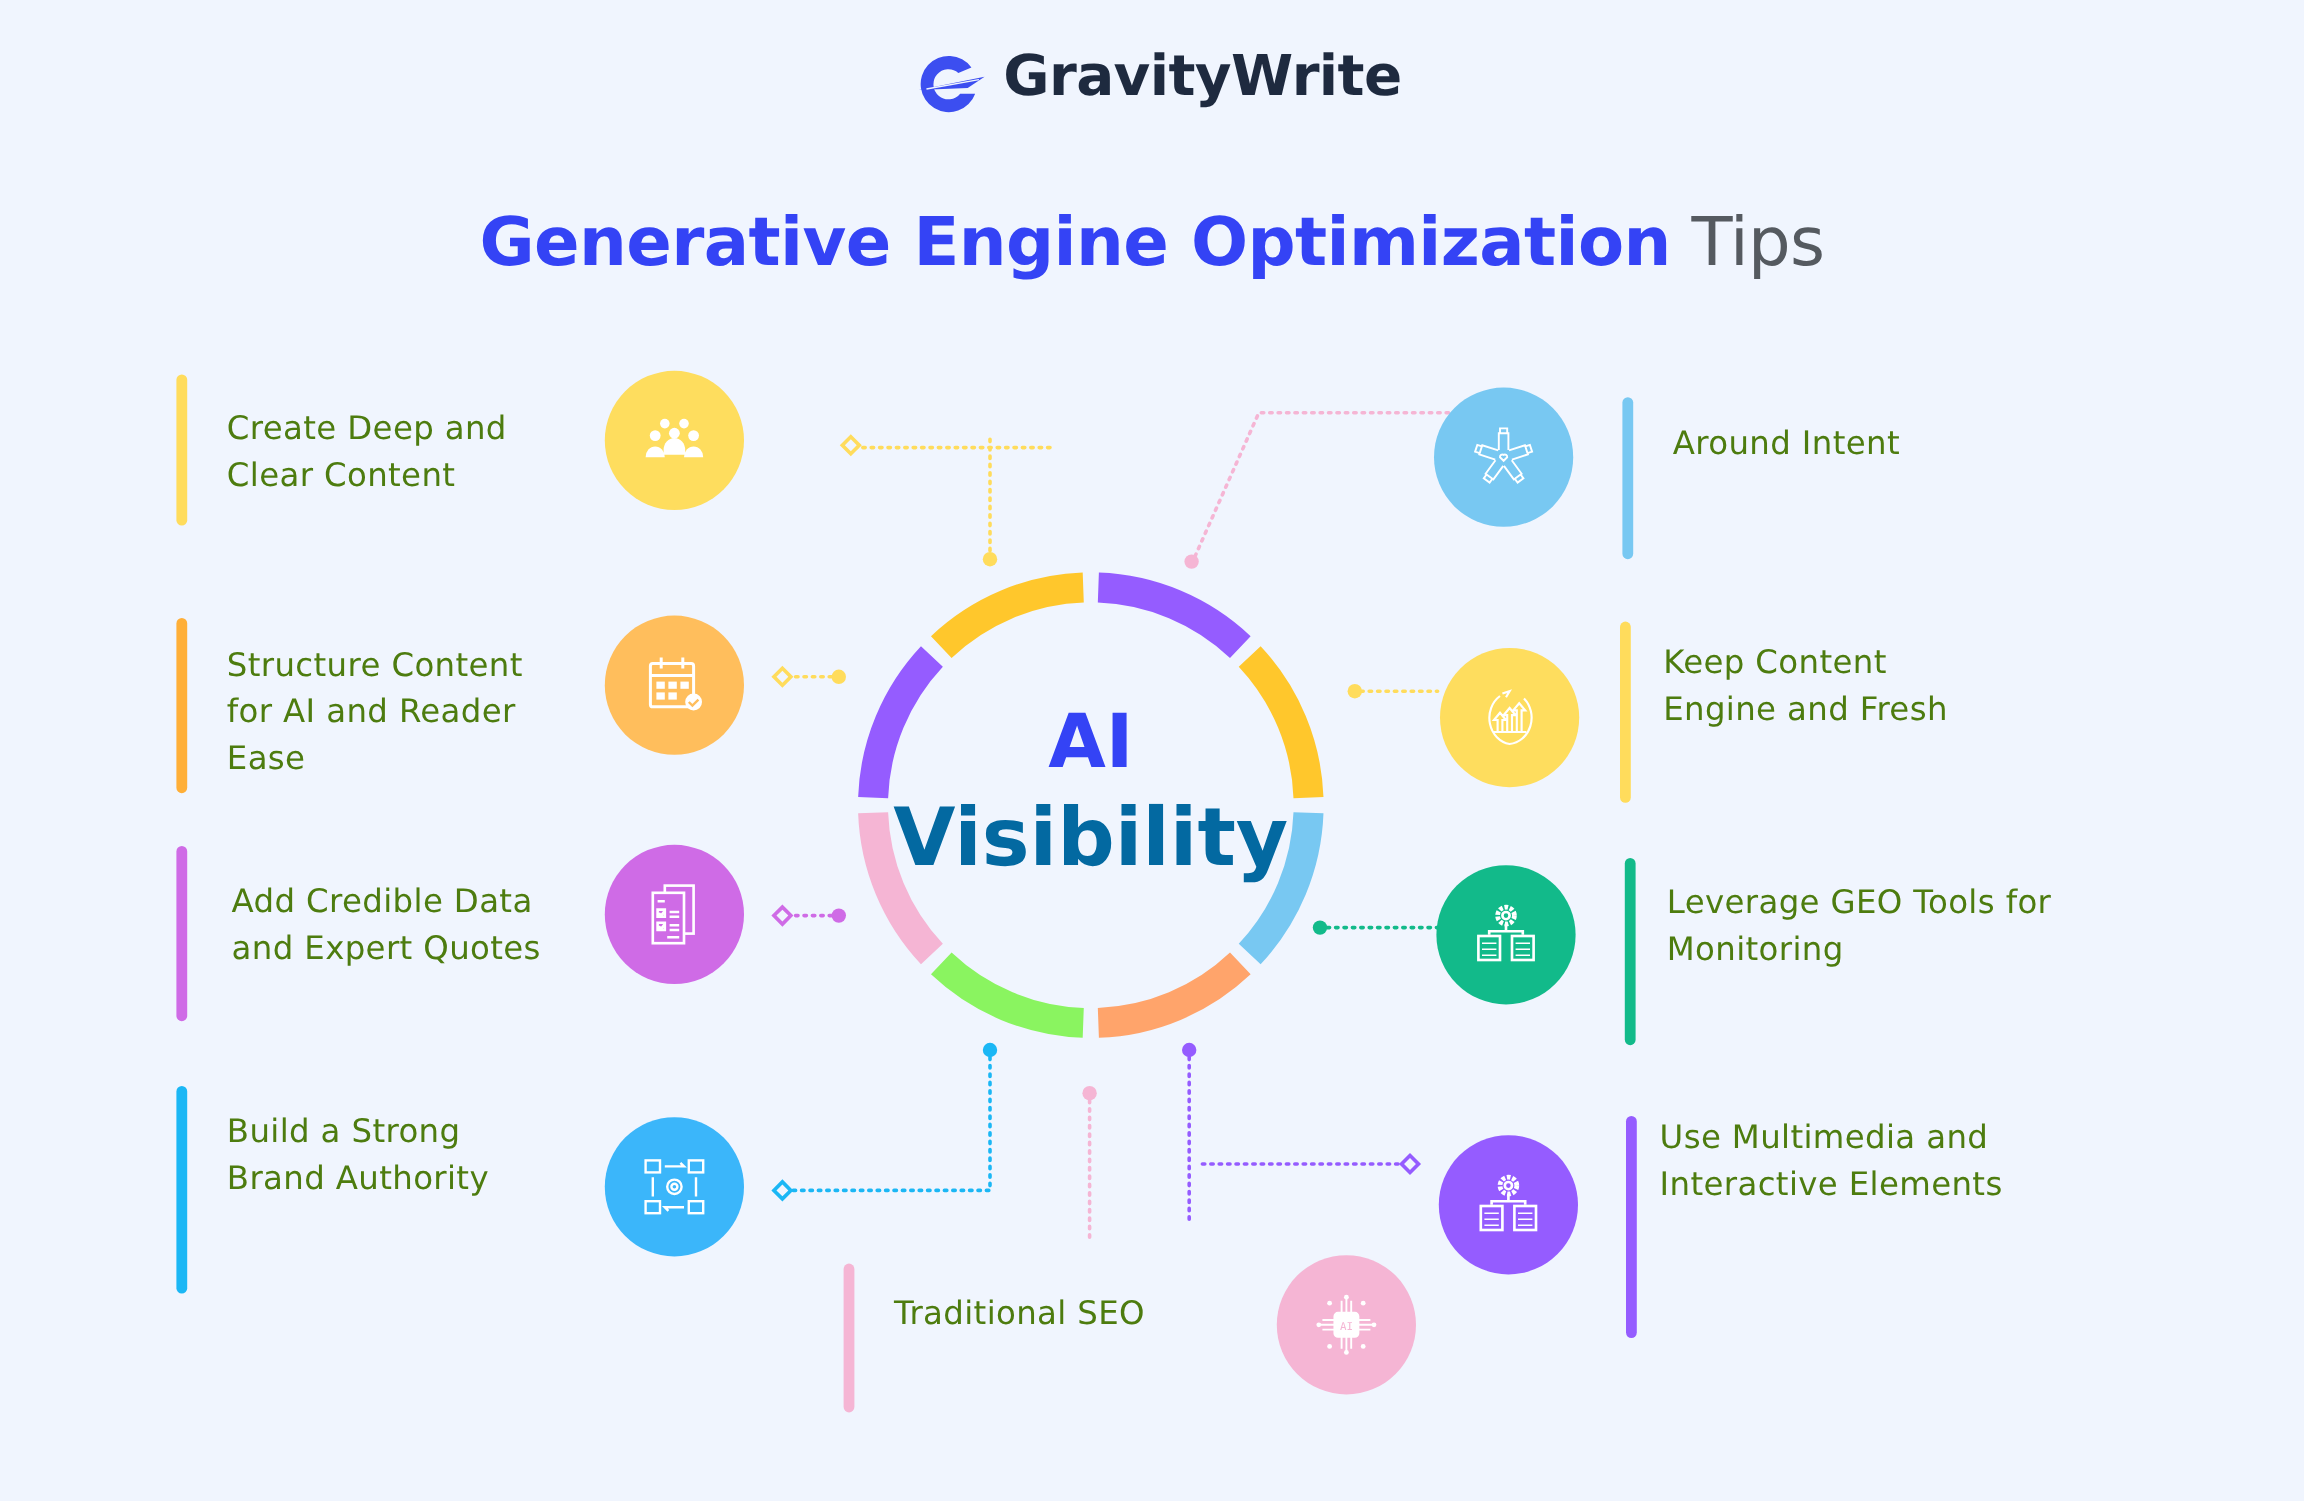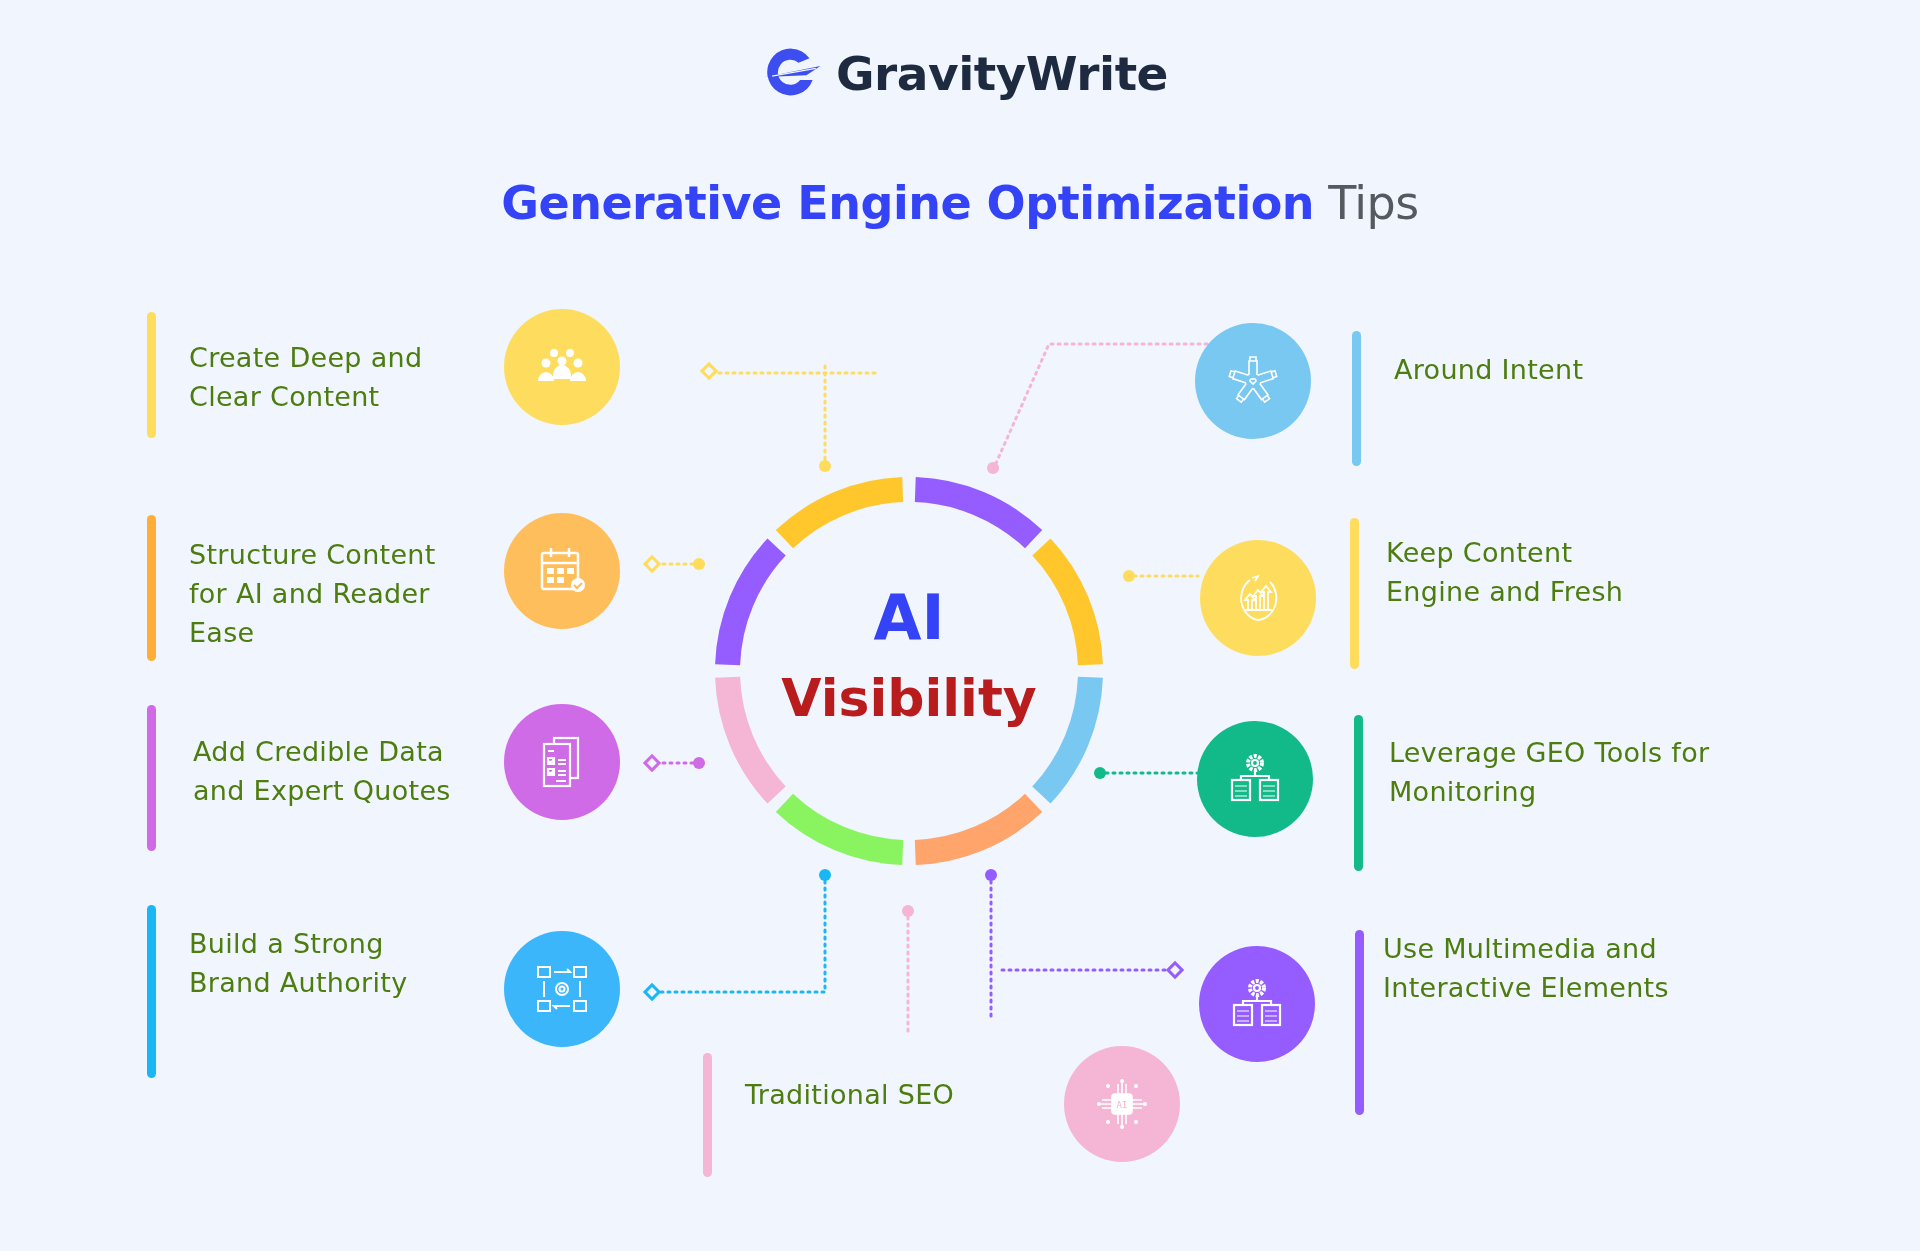--- a/index.html
+++ b/index.html
@@ -1,31 +1,31 @@
 <!DOCTYPE html>
 <html><head>
 <meta charset="utf-8">
 <style>
   html, body { margin:0; padding:0; }
   body { width:1920px; height:1251px; background:#F0F5FE; position:relative; overflow:hidden;
          font-family:"DejaVu Sans", sans-serif; color:#3D4B5E; }
   .abs { position:absolute; }
-  .logo { left:758px; top:36px; width:410px; height:74px; display:flex; align-items:center; }
+  .logo { left:758px; top:36px; width:410px; height:74px; display:flex; align-items:flex-start; }
   .logo-text { font-family:"DejaVu Sans", sans-serif; font-size:47px; font-weight:600; color:#1E2A3F; margin-left:14px; letter-spacing:-0.5px; }
-  .title { left:0; top:160px; width:1920px; text-align:center; font-size:46px; line-height:86px; letter-spacing:-0.5px; }
+  .title { left:0; top:160px; width:1920px; text-align:center; font-size:56px; line-height:86px; letter-spacing:-0.5px; }
   .title .bold { color:#3443F5; font-weight:bold; }
   .title .light { color:#555A60; font-weight:normal; }
   .bar { position:absolute; width:9px; border-radius:5px; }
   .label { position:absolute; font-size:27px; line-height:39px; color:#4d7c0f; letter-spacing:0.3px; white-space:nowrap; }
   .icon-circle { position:absolute; width:116px; height:116px; border-radius:50%; display:flex; align-items:center; justify-content:center; }
   .icon-circle svg { width:56px; height:56px; }
   svg.overlay { position:absolute; left:0; top:0; }
   .center-text { position:absolute; left:709px; top:578px; width:400px; text-align:center; font-weight:bold; }
   .center-ai { font-size:62px; color:#3443F5; line-height:80px; }
-  .center-vis { font-size:52px; color:#b91c1c; line-height:80px; }
+  .center-vis { font-size:67px; color:#0369a1; line-height:80px; }
 </style>
 </head>
 <body>
 
 <div class="abs logo">
   <svg width="82" height="70" viewBox="0 0 82 70">
     <path d="M66 16 A30 30 0 1 0 70 44 L54 44 A16 16 0 1 1 52 22 Z" fill="#3C4EF0"></path>
     <path d="M10 40 L80 26 L62 38 Z" fill="#3C4EF0"></path>
     <path d="M18 39 L74 29" stroke="#F0F5FE" stroke-width="1.5"></path>
   </svg>

